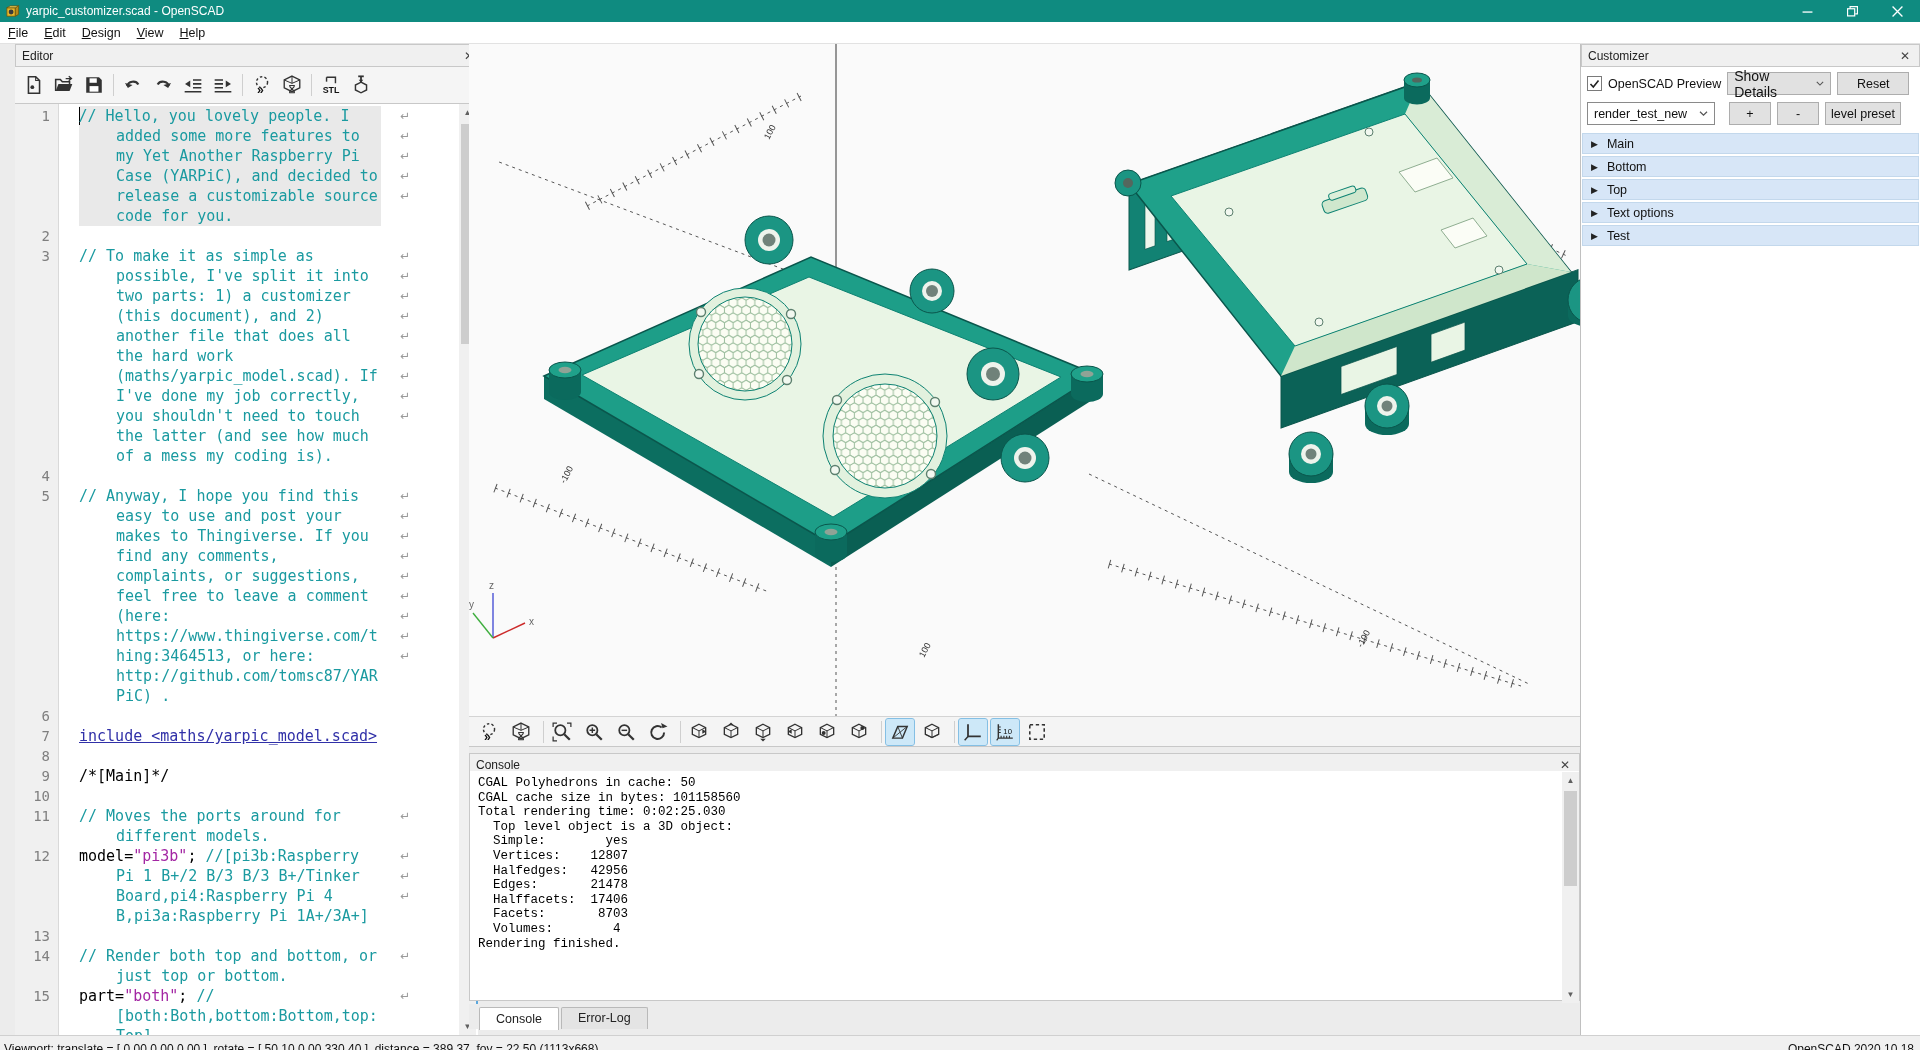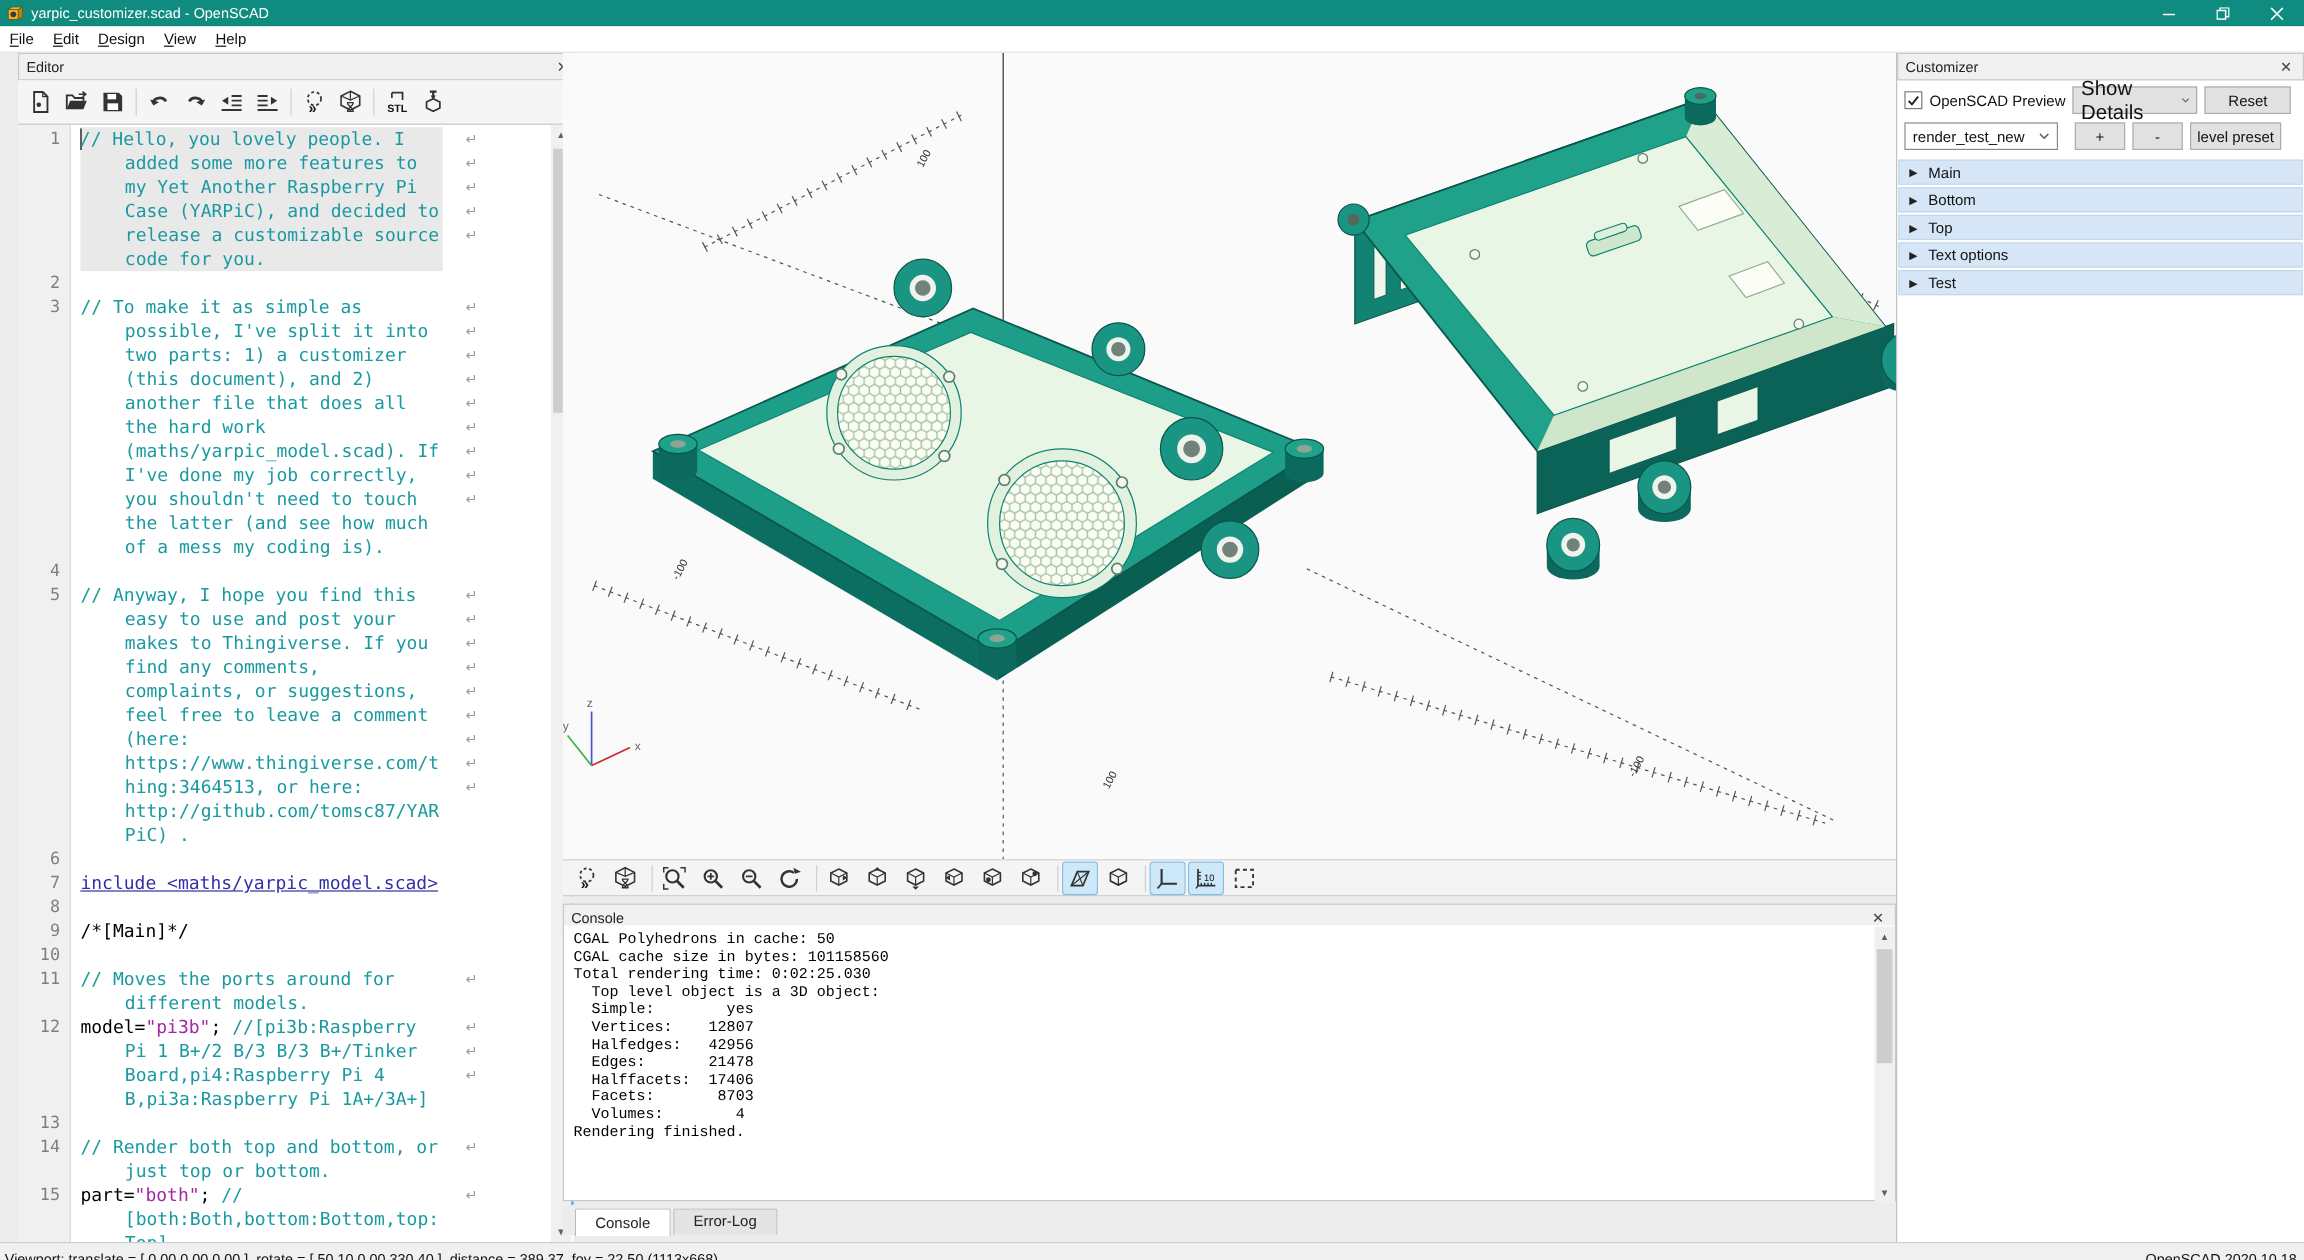--- a/index.html
+++ b/index.html
@@ -33,21 +33,21 @@
   .tbtn { width:30px; height:30px; display:flex; align-items:center; justify-content:center; border-radius:2px; }
   .tbtn.act { background:#cde8f8; outline:1px solid #84bfe4; }
   .tsep { width:1px; height:22px; background:#cfcfcf; margin:0 4px; }
   .ecode { position:absolute; left:0; top:60px; width:444px; height:931px; overflow:hidden;
            font-family:"DejaVu Sans Mono", monospace; font-size:15px; line-height:20px; }
   .gutterbg { position:absolute; left:0; top:0; width:44px; height:931px; background:#f0f0f0;
               border-right:1px solid #d9d9d9; }
   .lines { position:absolute; left:0; top:2px; width:444px; }
   .line { display:flex; }
   .ln { width:44px; flex:none; text-align:right; padding-right:9px; color:#7f7f7f; font-size:14px; }
-  .lt { width:302px; flex:none; margin-left:8px; white-space:pre-wrap; overflow-wrap:anywhere;
+  .lt { width:302px; flex:none; margin-left:20px; white-space:pre-wrap; overflow-wrap:anywhere;
         padding-left:37px; text-indent:-37px; min-height:20px; color:#000; }
   .line.hl .lt { background:#e9e9e9; }
   .lm { width:20px; flex:none; margin-left:14px; color:#9a9a9a; font-size:12px;
         font-family:"DejaVu Sans", sans-serif; text-align:center; }
   .tc { color:#1a9aa0; }            
   .tk { color:#000000; }            
   .ts { color:#a326a3; }            
   .tinc { color:#3030a8; text-decoration:underline; } 
   .caret { border-left:1.5px solid #000; margin-right:-1.5px; }
 
@@ -81,21 +81,21 @@
 
   
   .cust { position:absolute; left:1580px; top:44px; width:340px; height:991px; background:#fff;
           border-left:1px solid #c0c0c0; }
   .crow { display:flex; align-items:center; padding:5px 6px 2px; gap:6px; }
   .cb { width:15px; height:15px; border:1px solid #7a7a7a; background:#fff; flex:none;
         display:flex; align-items:center; justify-content:center; }
   .clabel { font-size:12.5px; color:#111; }
   .btn { background:#e1e1e1; border:1px solid #adadad; font-size:12.5px; color:#111;
          display:flex; align-items:center; justify-content:center; height:23px; }
-  .dd { background:#e1e1e1; border:1px solid #adadad; font-size:17px; color:#111; height:23px;
+  .dd { background:#e1e1e1; border:1px solid #adadad; font-size:14px; color:#111; height:23px;
         display:flex; align-items:center; padding:0 6px; gap:10px; }
   .combo { background:#fff; border:1px solid #8a8a8a; font-size:12.5px; color:#111; height:23px;
            display:flex; align-items:center; padding:0 6px; width:128px; }
   .combo .chev { margin-left:auto; }
   .groups { margin-top:6px; padding:0 1px; }
   .grow { background:#d7e6f7; border:1px solid #c3d8ec; height:21px; margin-bottom:2px;
           display:flex; align-items:center; padding-left:8px; gap:9px; font-size:12.5px; color:#111; }
   .tri { font-size:9px; color:#222; }
 
   

